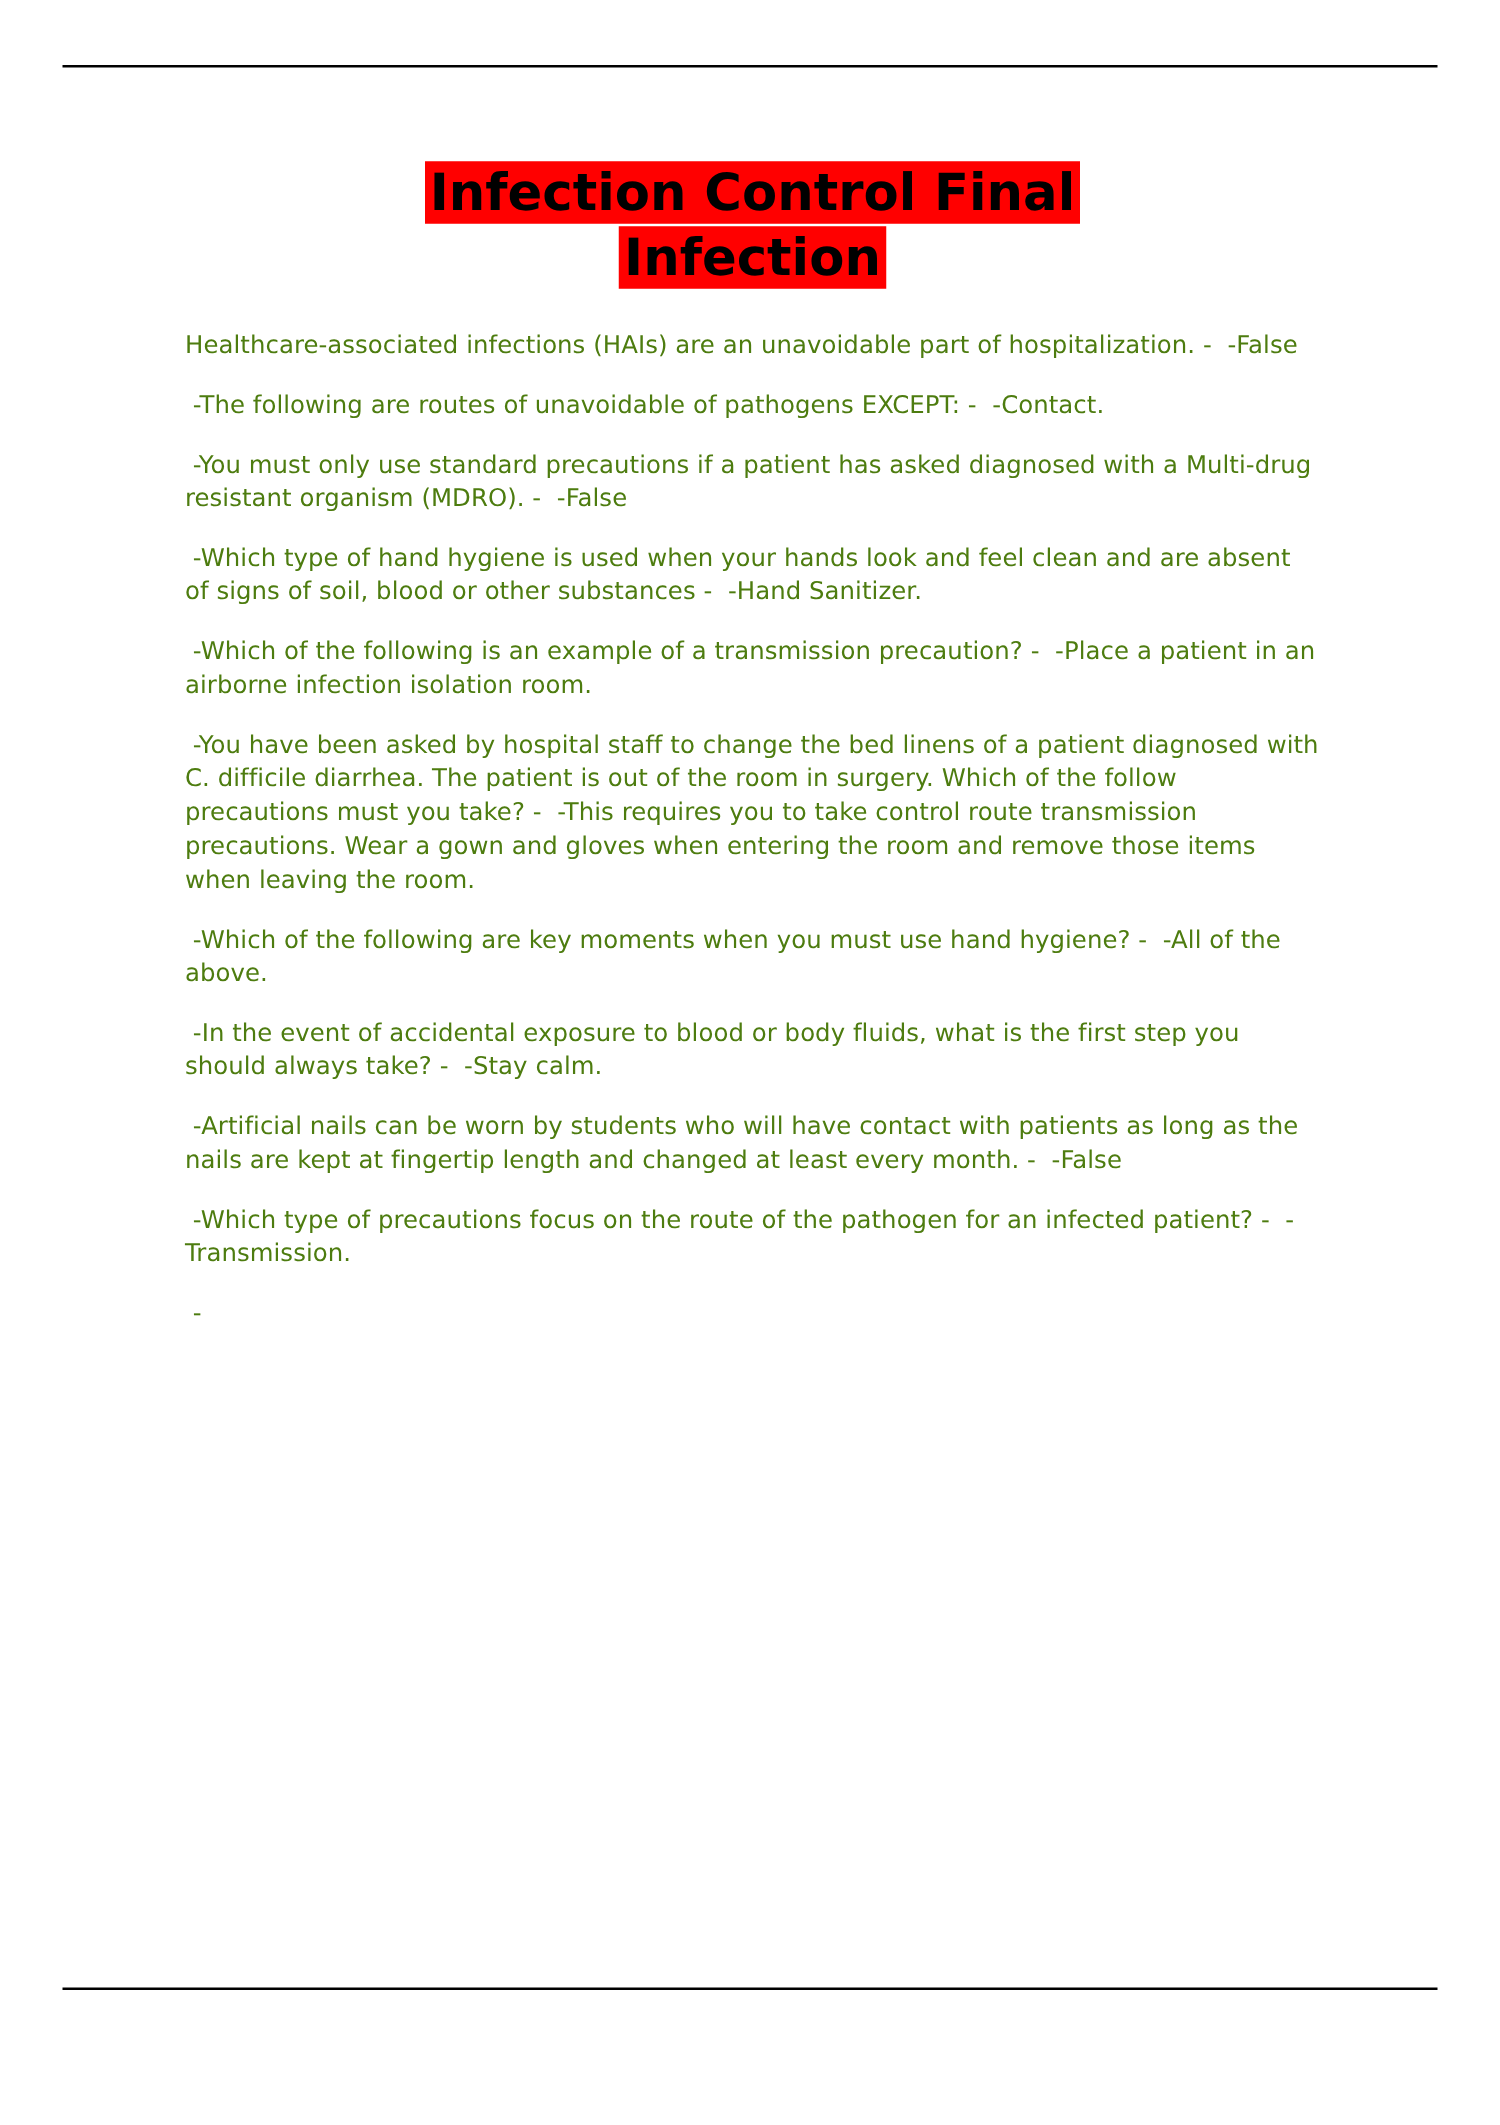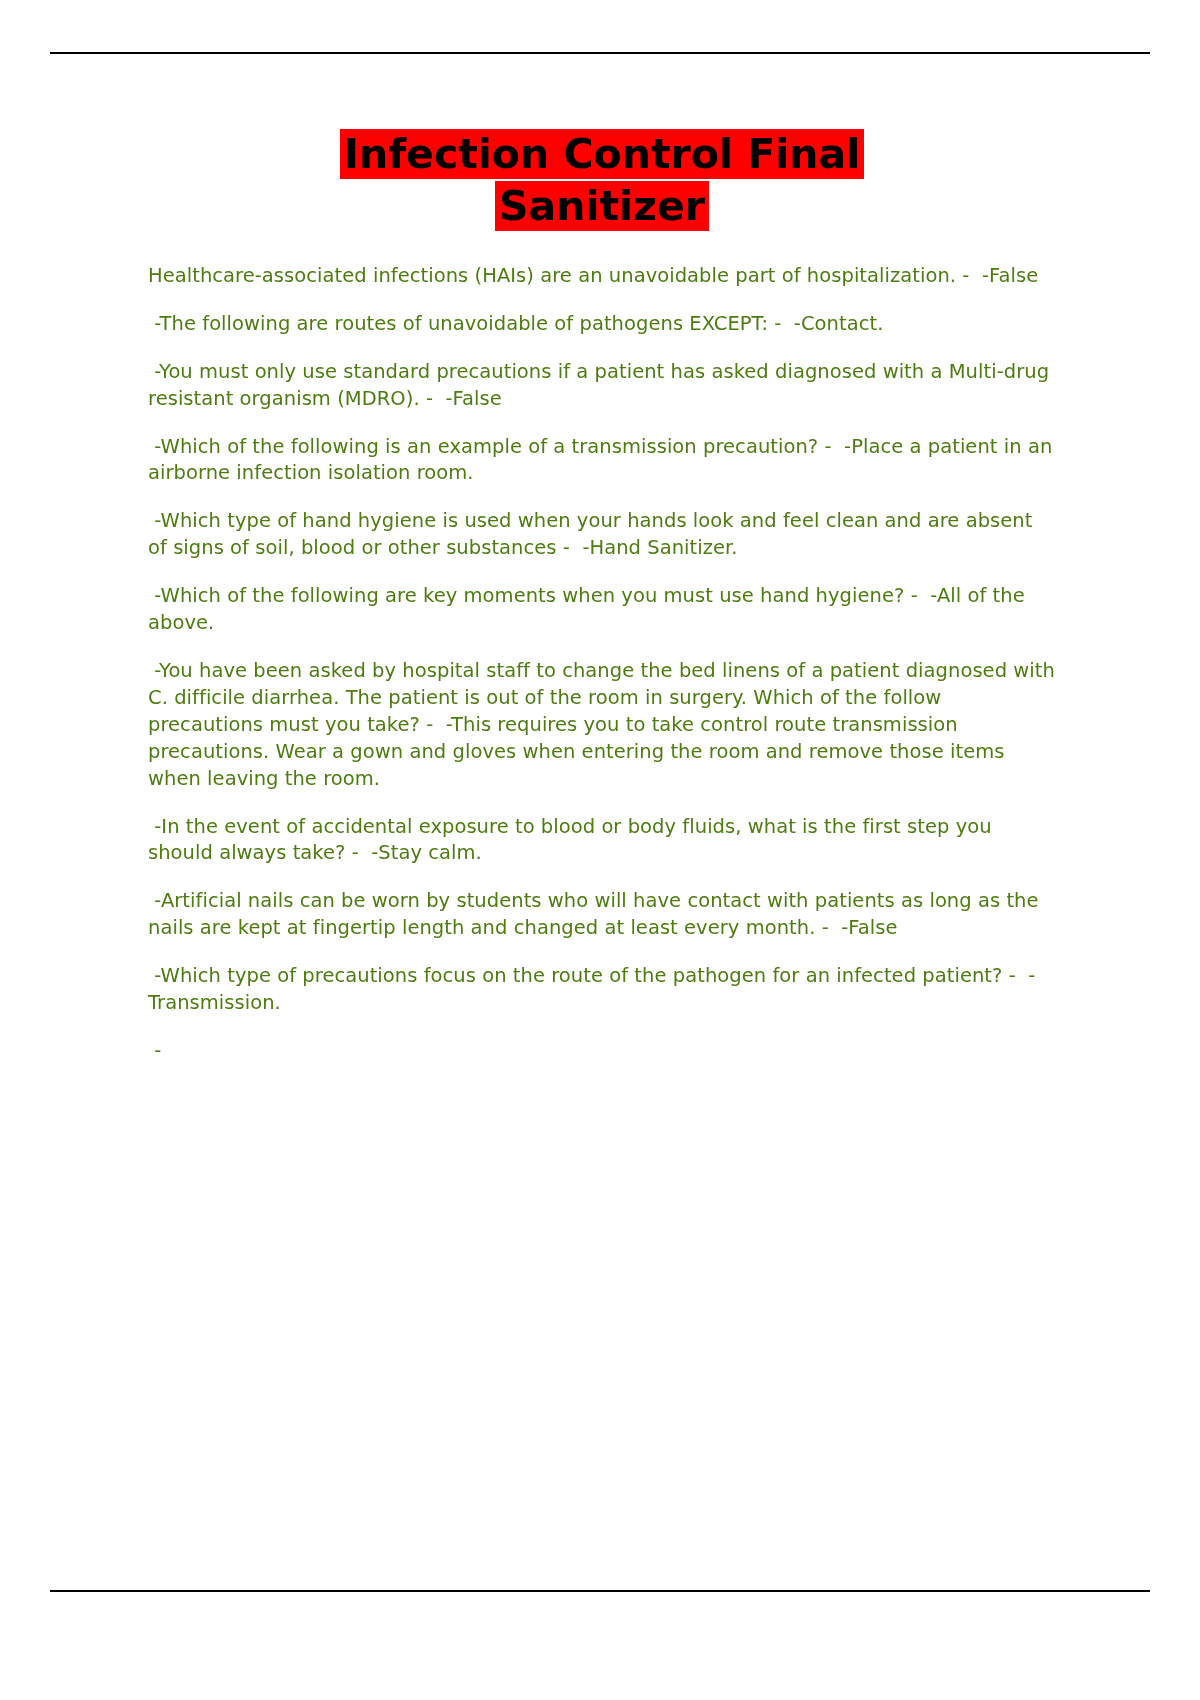--- a/index.html
+++ b/index.html
@@ -72,31 +72,31 @@
 <body>
 
 <div class="page">
 
   <div class="rule rule-top"></div>
 
   <div class="content">
 
     <div class="title-block">
       <span class="title-line">Infection Control Final</span><br>
-      <span class="title-line">Sanitizer</span>
+      <span class="title-line">Infection</span>
     </div>
 
     <div class="body-text">
       <p class="para">Healthcare-associated infections (HAIs) are an unavoidable part of hospitalization. -  -False</p>
       <p class="para"> -The following are routes of unavoidable of pathogens EXCEPT: -  -Contact.</p>
       <p class="para"> -You must only use standard precautions if a patient has asked diagnosed with a Multi-drug resistant organism (MDRO). -  -False</p>
+      <p class="para"> -Which type of hand hygiene is used when your hands look and feel clean and are absent of signs of soil, blood or other substances -  -Hand Sanitizer.</p>
       <p class="para"> -Which of the following is an example of a transmission precaution? -  -Place a patient in an airborne infection isolation room.</p>
-      <p class="para"> -Which type of hand hygiene is used when your hands look and feel clean and are absent of signs of soil, blood or other substances -  -Hand Sanitizer.</p>
+      <p class="para"> -You have been asked by hospital staff to change the bed linens of a patient diagnosed with C. difficile diarrhea. The patient is out of the room in surgery. Which of the follow precautions must you take? -  -This requires you to take control route transmission precautions. Wear a gown and gloves when entering the room and remove those items when leaving the room.</p>
       <p class="para"> -Which of the following are key moments when you must use hand hygiene? -  -All of the above.</p>
-      <p class="para"> -You have been asked by hospital staff to change the bed linens of a patient diagnosed with C. difficile diarrhea. The patient is out of the room in surgery. Which of the follow precautions must you take? -  -This requires you to take control route transmission precautions. Wear a gown and gloves when entering the room and remove those items when leaving the room.</p>
       <p class="para"> -In the event of accidental exposure to blood or body fluids, what is the first step you should always take? -  -Stay calm.</p>
       <p class="para"> -Artificial nails can be worn by students who will have contact with patients as long as the nails are kept at fingertip length and changed at least every month. -  -False</p>
       <p class="para"> -Which type of precautions focus on the route of the pathogen for an infected patient? -  -Transmission.</p>
       <p class="para"> -</p>
     </div>
 
   </div>
 
   <div class="rule rule-bottom"></div>
 

